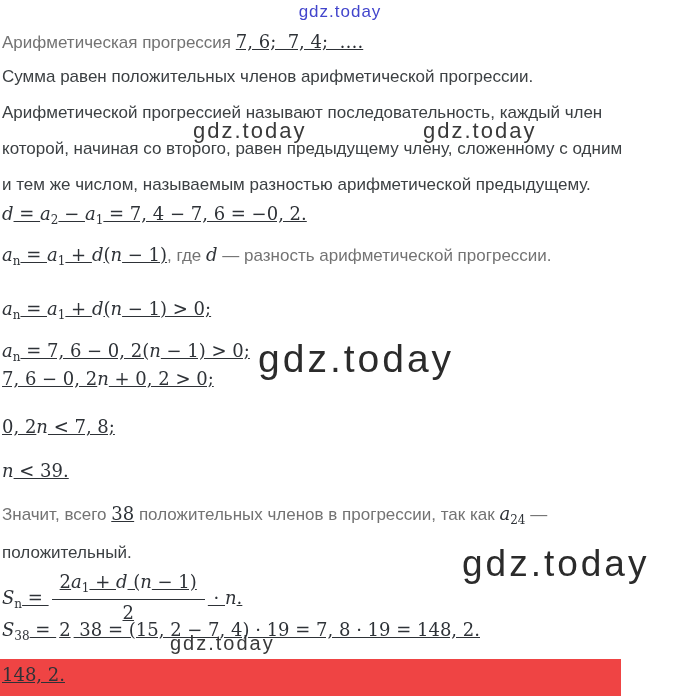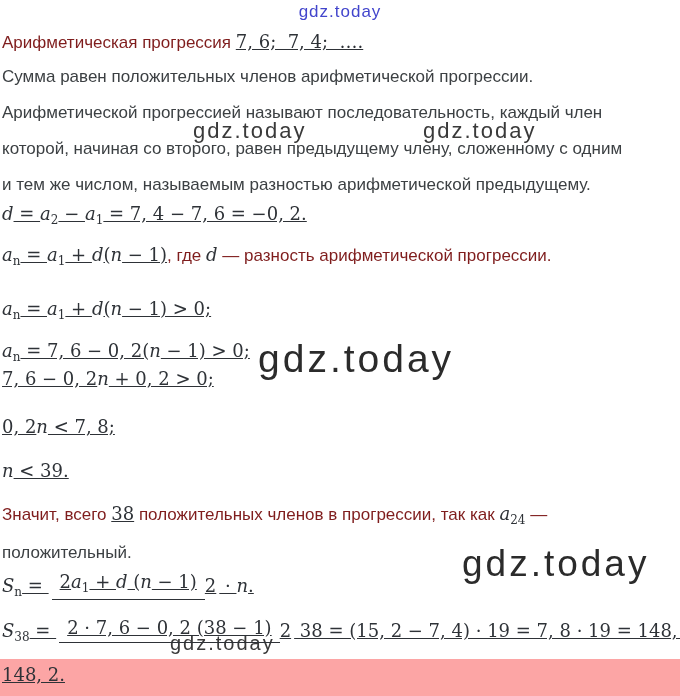--- a/index.html
+++ b/index.html
@@ -14,24 +14,24 @@
     position:absolute;
     left:2px;
     font-size:17px;
     white-space:pre;
     line-height:1.2;
   }
   
   .mn { font-family:"DejaVu Serif", serif; font-size:18px; color:#2e3237; white-space:pre;text-decoration:underline; }
   .mv { font-family:"DejaVu Serif", serif; font-size:18px; color:#2e3237; font-style:italic; white-space:pre; }
   .ms { font-family:"DejaVu Serif", serif; font-size:12px; color:#2e3237; white-space:pre; }
-  .mt { font-family:"Liberation Sans", sans-serif; font-size:17px; color:#7f1d1d; white-space:pre; }
+  .mt { font-family:"Liberation Sans", sans-serif; font-size:17px; color:#737373; white-space:pre; }
   .frac {
     display:inline-flex;
-    flex-direction:row;
+    flex-direction:column;
     align-items:center;
     vertical-align:middle;
     margin:0 3px;
     transform:translateY(-2px);
   }
   .frac .num { border-bottom:1.5px solid #2e3237; padding:0 8px 3px 8px; }
   .frac .den { padding-top:2px; }
   
   .wm {
     position:absolute;
@@ -50,22 +50,22 @@
   }
   .wm-row-left  { top:120px; left:193px; font-size:22px; color:#3a3a3a; }
   .wm-row-right { top:120px; left:423px; font-size:22px; color:#3a3a3a; }
   .wm-center    { top:339px; left:258px; font-size:39px; letter-spacing:3px; color:#2b2b2b; }
   .wm-right-big { top:545px; left:462px; font-size:37px; letter-spacing:3px; color:#2b2b2b; }
   .wm-inline    { top:633px; left:170px; font-size:20px; color:#3a3a3a; }
   
   .answer-row {
     position:absolute;
     left:0; top:659px;
-    width:680px; height:37px;
-    background:#fca5a5;
+    width:621px; height:37px;
+    background:#ef4444;
   }
   .answer-row .line { position:absolute; top:5px; left:2px; }
 </style>
 </head>
 <body>
 
 <div class="wm wm-top">gdz.today</div>
 <div class="wm wm-row-left">gdz.today</div>
 <div class="wm wm-row-right">gdz.today</div>
 <div class="wm wm-center">gdz.today</div>
@@ -83,17 +83,17 @@
 <div class="line" style="top:298px"><span class="mv">a</span><sub class="ms">n</sub><span class="mn"> = </span><span class="mv">a</span><sub class="ms">1</sub><span class="mn"> + </span><span class="mv">d</span><span class="mn">(</span><span class="mv">n</span><span class="mn"> − 1) &gt; 0;</span></div>
 <div class="line" style="top:340px"><span class="mv">a</span><sub class="ms">n</sub><span class="mn"> = 7, 6 − 0, 2(</span><span class="mv">n</span><span class="mn"> − 1) &gt; 0;</span></div>
 <div class="line" style="top:368px"><span class="mn">7, 6 − 0, 2</span><span class="mv">n</span><span class="mn"> + 0, 2 &gt; 0;</span></div>
 <div class="line" style="top:416px"><span class="mn">0, 2</span><span class="mv">n</span><span class="mn"> &lt; 7, 8;</span></div>
 <div class="line" style="top:460px"><span class="mv">n</span><span class="mn"> &lt; 39.</span></div>
 
 <div class="line" style="top:503px"><span class="mt">Значит, всего </span><span class="mn">38</span><span class="mt"> положительных членов в прогрессии, так как </span><span class="mv">a</span><sub class="ms">24</sub><span class="mt"> —</span></div>
 <div class="line" style="top:543px">положительный.</div>
 
 <div class="line" style="top:573px"><span class="mv">S</span><sub class="ms">n</sub><span class="mn"> = </span><span class="frac"><span class="num"><span class="mn">2</span><span class="mv">a</span><sub class="ms">1</sub><span class="mn"> + </span><span class="mv">d</span><span class="mn"> (</span><span class="mv">n</span><span class="mn"> − 1)</span></span><span class="den"><span class="mn">2</span></span></span><span class="mn"> · </span><span class="mv">n</span><span class="mn">.</span></div>
-<div class="line" style="top:619px"><span class="mv">S</span><sub class="ms">38</sub><span class="mn"> = </span><span class="frac"><span class="num"><span class="mn">2 · 7, 6 − 0, 2 (38 − 1)</span></span><span class="den"><span class="mn">2</span></span></span><span class="mn"> 38 = (15, 2 − 7, 4) · 19 = 7, 8 · 19 = 148, 2.</span></div>
+<div class="line" style="top:619px"><span class="mv">S</span><sub class="ms">38</sub><span class="mn"> = </span><span class="frac"><span class="den"><span class="mn">2</span></span></span><span class="mn"> 38 = (15, 2 − 7, 4) · 19 = 7, 8 · 19 = 148, 2.</span></div>
 
 <div class="answer-row">
   <div class="line"><span class="mn">148, 2.</span></div>
 </div>
 
 </body></html>

